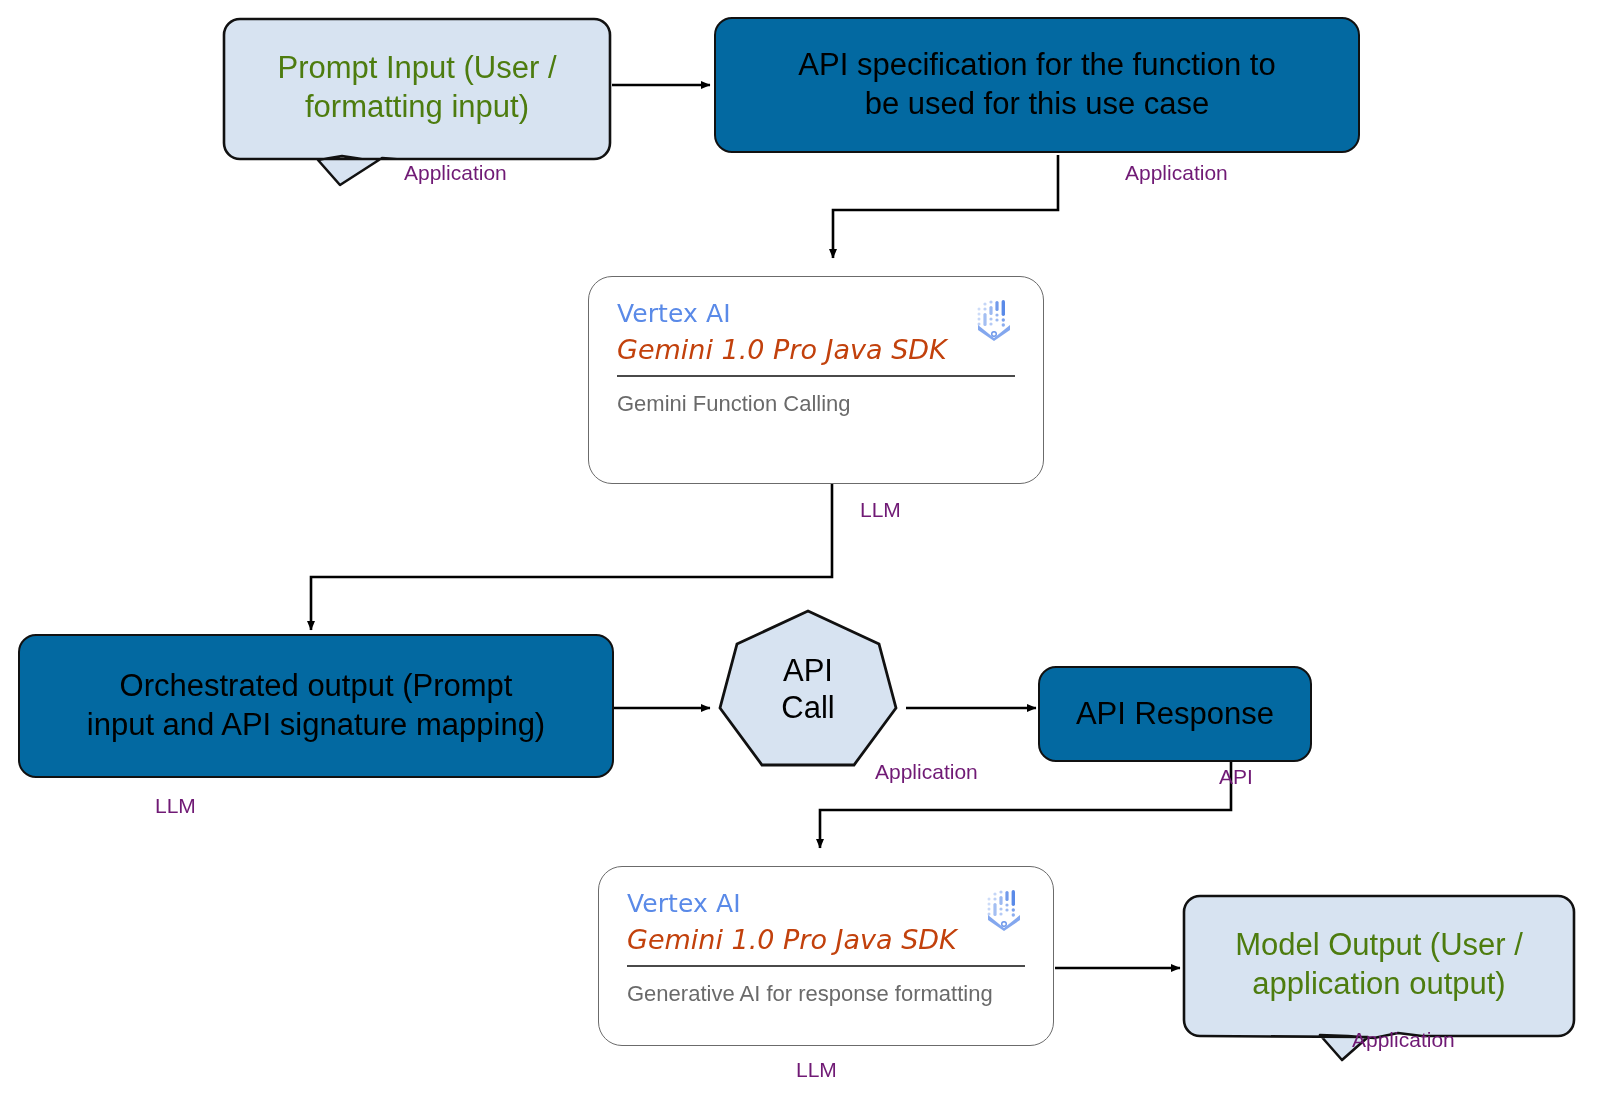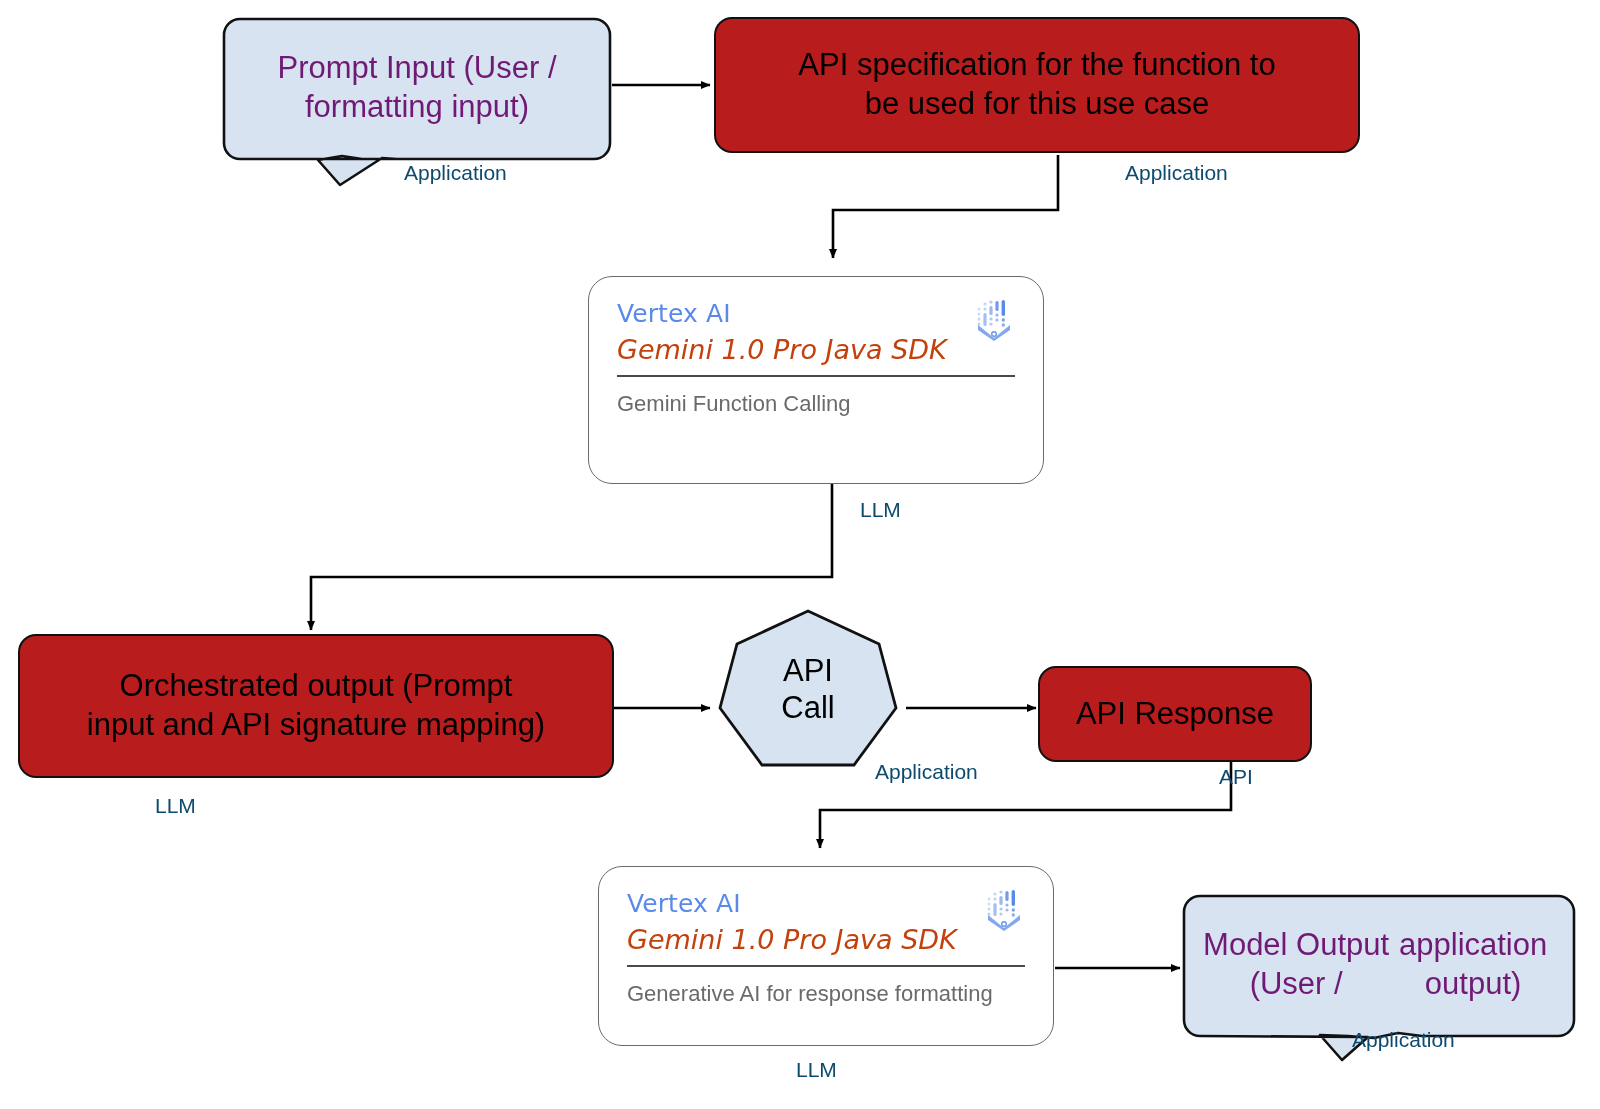--- a/index.html
+++ b/index.html
@@ -24,21 +24,21 @@
     width: 1600px;
     height: 1109px;
     pointer-events: none;
   }
   .node {
     position: absolute;
     box-sizing: border-box;
   }
   
   .blue-box {
-    background: #b91c1c;
+    background: #0369a1;
     border: 2.5px solid #111111;
     border-radius: 18px;
     display: flex;
     align-items: center;
     justify-content: center;
     text-align: center;
     color: #000000;
     font-size: 31px;
     line-height: 1.25;
     padding: 4px 18px;
@@ -46,21 +46,21 @@
   
   .callout-wrap { position: absolute; }
   .callout-svg { position: absolute; left: 0; top: 0; overflow: visible; }
   .callout-text {
     position: absolute;
     left: 0; top: 0;
     display: flex;
     align-items: center;
     justify-content: center;
     text-align: center;
-    color: #701a75;
+    color: #4d7c0f;
     font-size: 31px;
     line-height: 1.25;
     padding: 0 20px;
     box-sizing: border-box;
   }
   
   .hept-wrap { position: absolute; }
   .hept-text {
     position: absolute;
     left: 0; top: 0;
@@ -115,21 +115,21 @@
     position: absolute;
     right: 0;
     top: -2px;
     width: 42px;
     height: 44px;
   }
   
   .anno {
     position: absolute;
     font-size: 21px;
-    color: #0c4a6e;
+    color: #701a75;
     white-space: nowrap;
   }
 </style>
 </head>
 <body>
 
 <div id="canvas">
 
   <svg id="edges" viewBox="0 0 1600 1109" width="1600" height="1109">
     <defs>
@@ -290,20 +290,20 @@
                L 192 144
                L 166 142
                L 138 141
                L 160 166
                L 186 143
                L 18 142
                A 16 16 0 0 1 2 126
                L 2 18
                A 16 16 0 0 1 18 2 Z" fill="#d7e3f1" stroke="#111111" stroke-width="2.6" stroke-linejoin="round"></path>
     </svg>
-    <div class="callout-text" style="width:394px; height:142px; ">
+    <div class="callout-text" style="width:394px; height:142px; flex-direction:column;">
       <div>Model Output (User /</div>
       <div>application output)</div>
     </div>
   </div>
   <div class="anno" style="left:1352px; top:1028px;">Application</div>
 
 </div>
 
 </body></html>

